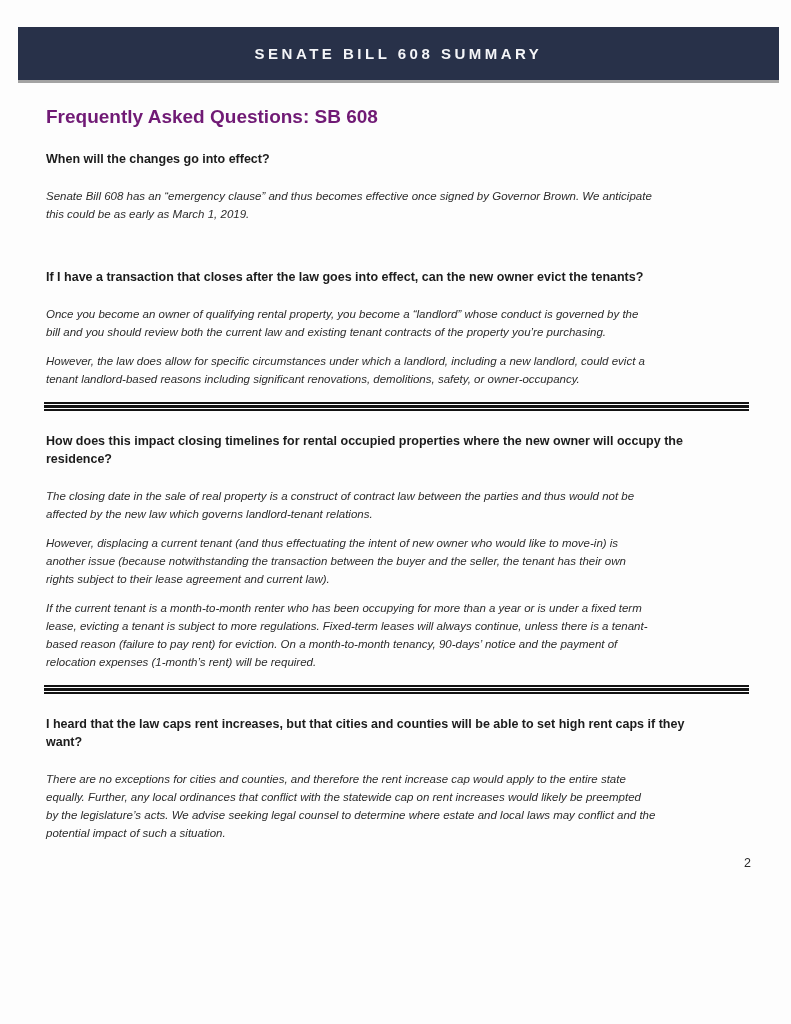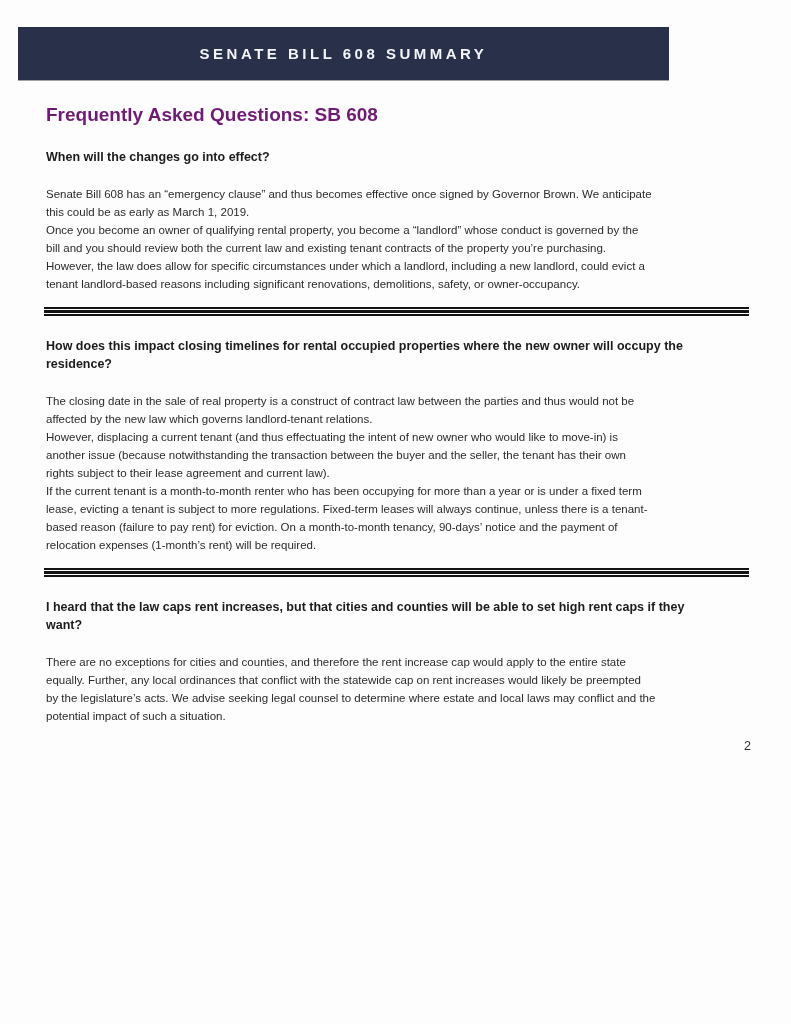--- a/index.html
+++ b/index.html
@@ -11,24 +11,24 @@
     position: relative;
     width: 791px;
     height: 1024px;
     background: #fdfdfd;
     font-family: "Liberation Sans", "DejaVu Sans", sans-serif;
     color: #262626;
     overflow: hidden;
   }
   .topbar {
     margin: 27px auto 0 18px;
-    width: 651px;
+    width: 761px;
     height: 53px;
     background: #283149;
-    border-bottom: 1px solid #a3a3a3;
+    border-bottom: 3px solid #a3a3a3;
     display: flex;
     align-items: center;
     justify-content: center;
   }
   .topbar-title {
     color: #f4f5f8;
     font-size: 15px;
     font-weight: bold;
     letter-spacing: 3.5px;
     white-space: pre;
@@ -53,25 +53,26 @@
     color: #1c1c1c;
     white-space: pre;
   }
   .question.first {
     margin-top: 21px;
   }
   .question.after-divider {
     margin-top: 0;
   }
   p.body {
-    margin: 0 0;
+    margin: 11px 0;
     font-size: 11.5px;
     line-height: 18px;
     color: #2b2b2b;
     white-space: pre;
+    font-style: italic;
   }
   .divider {
     margin: 14px 0 21px -2px;
     width: 705px;
     height: 3px;
     background: #131313;
     border-top: 2px solid #131313;
     border-bottom: 2px solid #131313;
     padding: 1px 0;
     background-clip: content-box;
@@ -93,20 +94,21 @@
   </div>
 
   <div class="content">
 
     <h1 class="doc-title">Frequently Asked Questions: SB 608</h1>
 
     <h2 class="question first">When will the changes go into effect?</h2>
     <p class="body">Senate Bill 608 has an “emergency clause” and thus becomes effective once signed by Governor Brown. We anticipate
 this could be as early as March 1, 2019.</p>
 
+    <h2 class="question">If I have a transaction that closes after the law goes into effect, can the new owner evict the tenants?</h2>
     <p class="body">Once you become an owner of qualifying rental property, you become a “landlord” whose conduct is governed by the
 bill and you should review both the current law and existing tenant contracts of the property you’re purchasing.</p>
     <p class="body">However, the law does allow for specific circumstances under which a landlord, including a new landlord, could evict a
 tenant landlord-based reasons including significant renovations, demolitions, safety, or owner-occupancy.</p>
 
     <div class="divider"></div>
 
     <h2 class="question after-divider">How does this impact closing timelines for rental occupied properties where the new owner will occupy the
 residence?</h2>
     <p class="body">The closing date in the sale of real property is a construct of contract law between the parties and thus would not be

